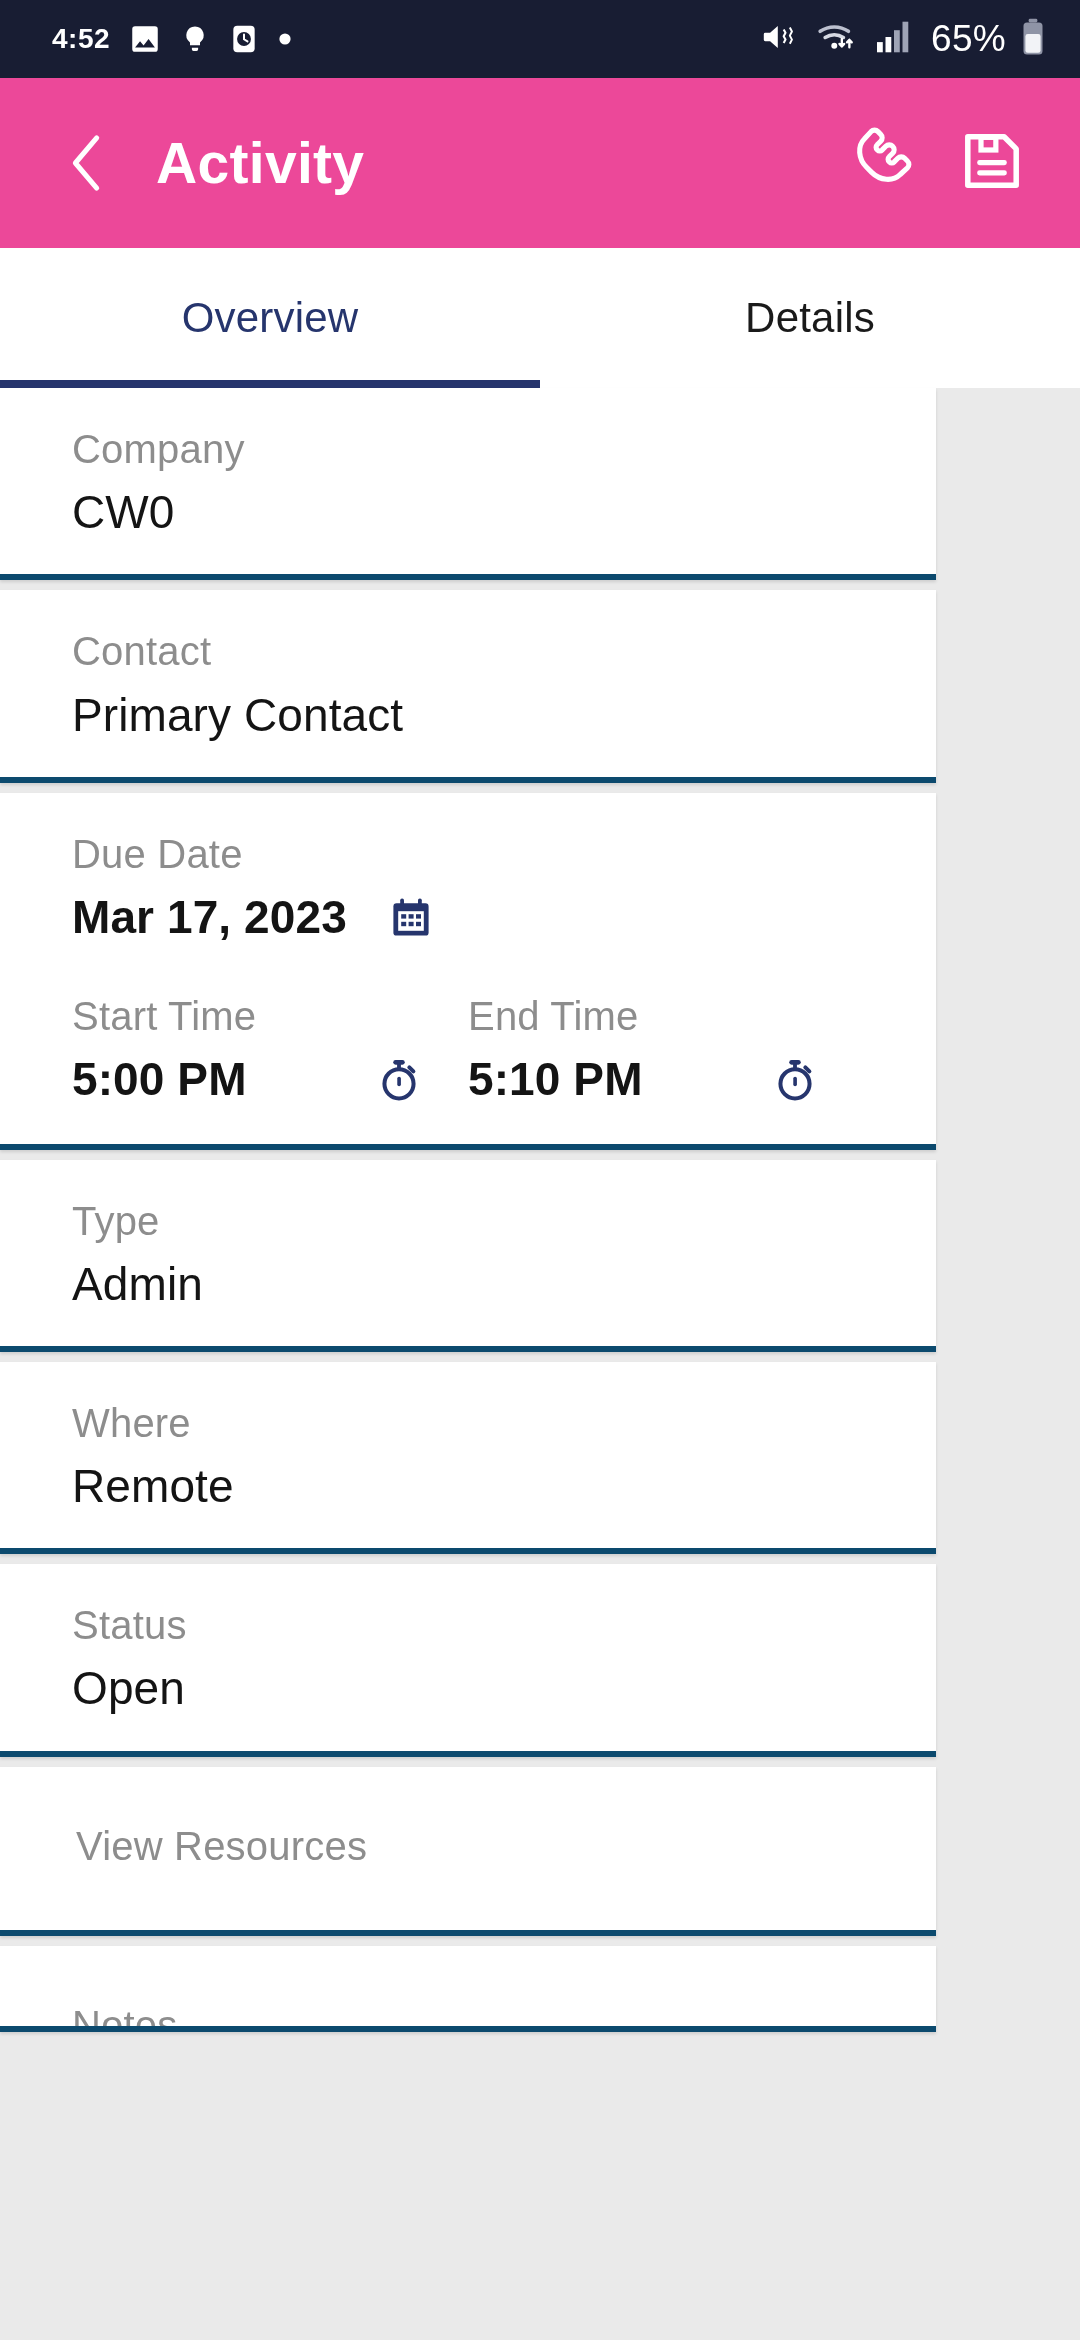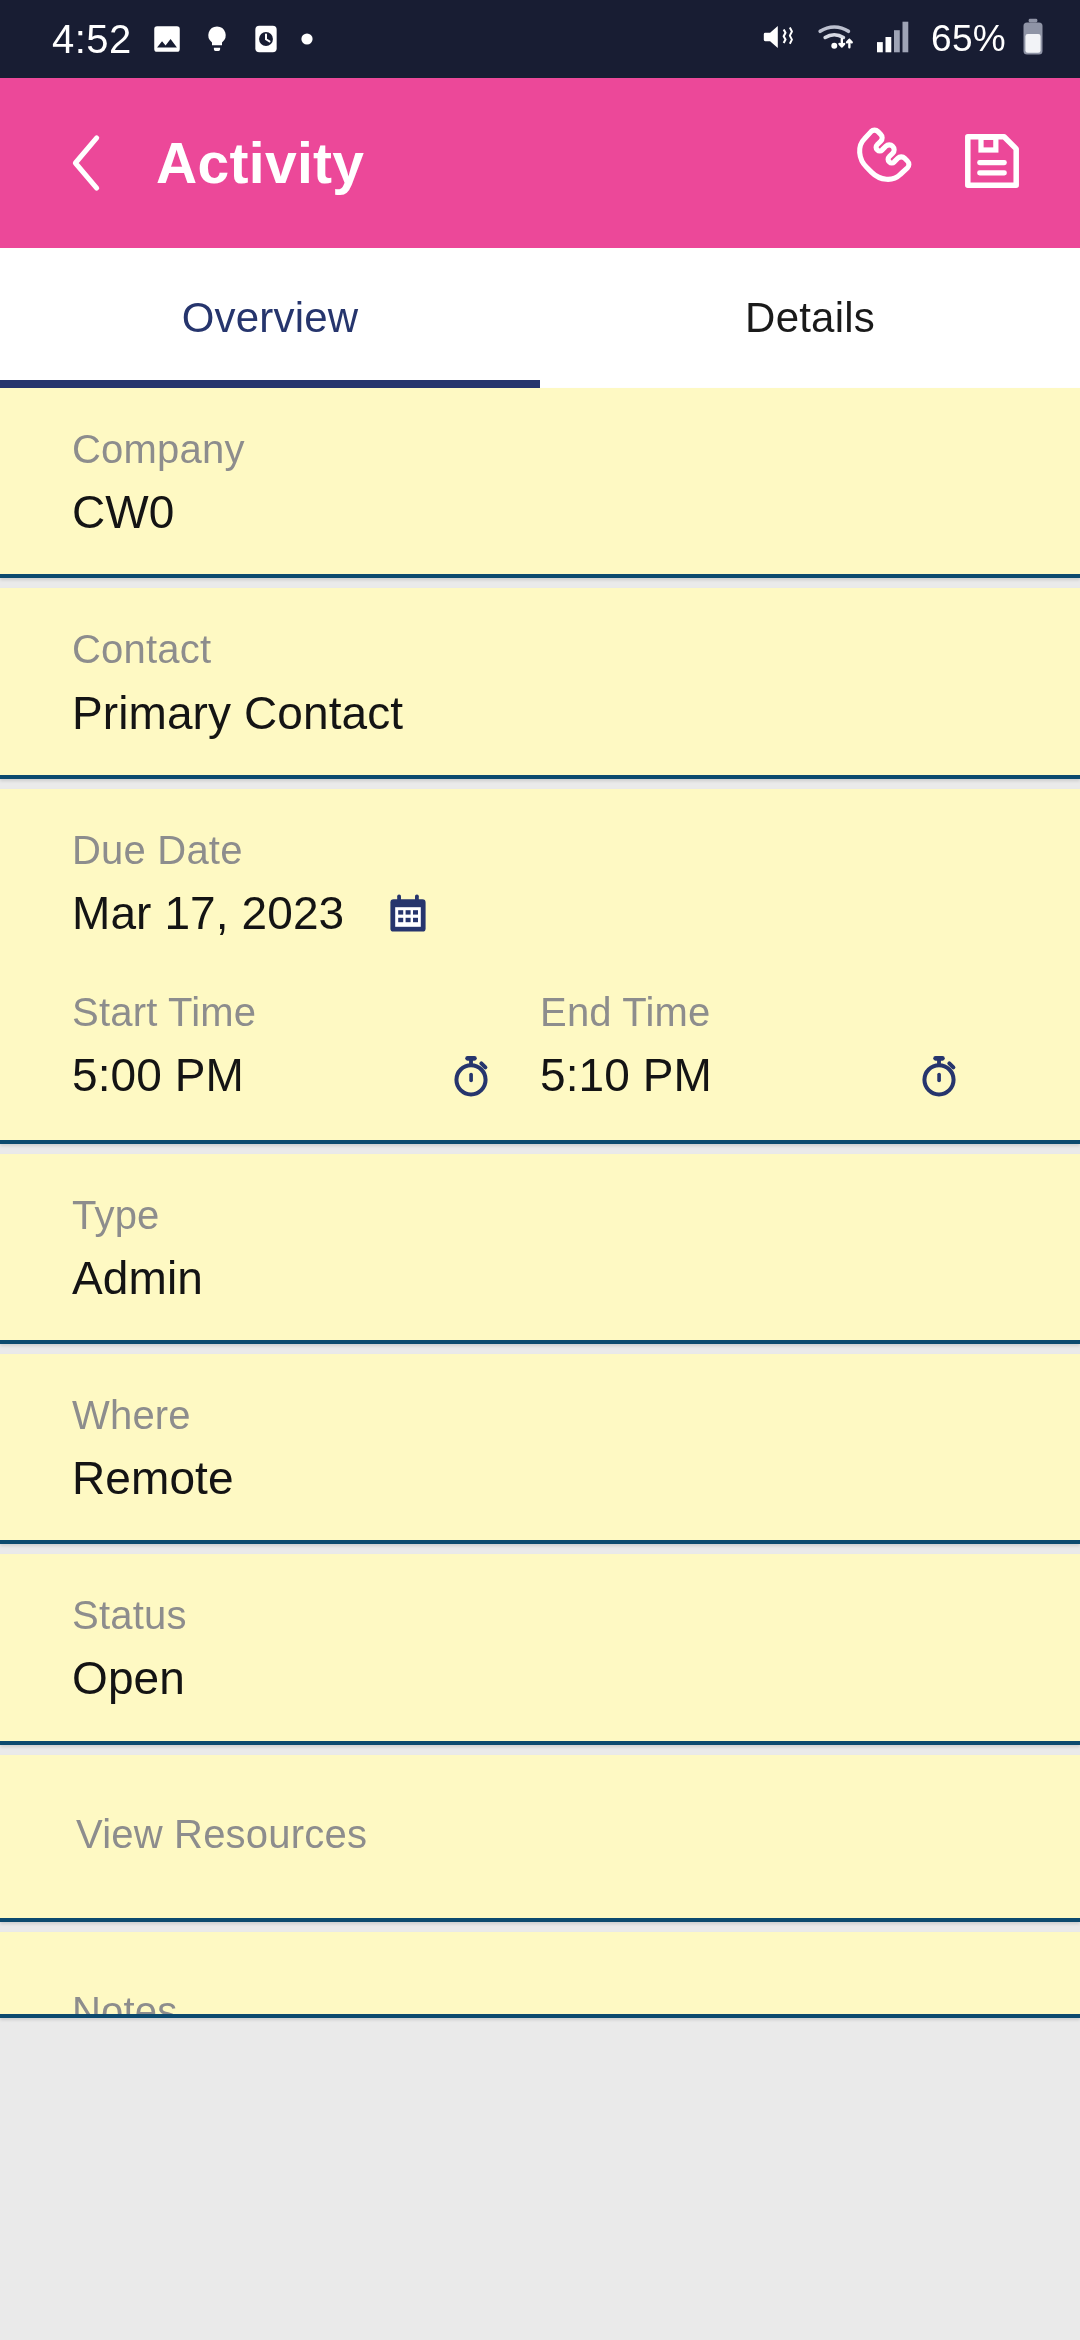--- a/index.html
+++ b/index.html
@@ -12,21 +12,21 @@
 
   
   .status-bar{
     height:78px; width:1080px;
     background:#181d33;
     display:flex; align-items:center;
     padding:0 34px 0 52px;
     color:#ffffff;
   }
   .sb-left{ display:flex; align-items:center; gap:18px; flex:0 0 auto; }
-  .sb-clock{ font-size:40px; font-weight:400; letter-spacing:0.5px; line-height:1; }
+  .sb-clock{ font-size:28px; font-weight:700; letter-spacing:0.5px; line-height:1; }
   .sb-left .sb-ic{ display:flex; align-items:center; }
   .sb-spacer{ flex:1 1 auto; }
   .sb-right{ display:flex; align-items:center; gap:14px; flex:0 0 auto; }
   .sb-batt-text{ font-size:37px; font-weight:400; margin-left:4px; letter-spacing:0.3px; }
 
   
   .app-bar{
     height:170px; width:1080px;
     background:#ec4899;
     display:flex; align-items:center;
@@ -58,42 +58,42 @@
   }
 
   
   .content{
     width:1080px;
     height:2340px;
     background:#eaeaea;
     position:relative;
   }
   .card{
-    background:#fef9c3;
-    width:1080px;
-    border-bottom:4px solid #0c4a6e;
+    background:#ffffff;
+    width:936px;
+    border-bottom:6px solid #0c4a6e;
     box-shadow:0 2px 3px rgba(0,0,0,0.12);
     padding:0 72px;
     position:relative;
   }
   .card + .card{ margin-top:10px; }
 
   .field{ padding:38px 0 34px 0; }
   .field-label{
     color:#8d8d8d; font-size:40px; line-height:1.18;
     letter-spacing:0.2px; white-space:nowrap;
   }
   .field-value{
     color:#141414; font-size:46px; line-height:1.2;
     margin-top:12px; letter-spacing:0.1px; white-space:nowrap;
   }
   .field-value-row{
     display:flex; align-items:center; margin-top:12px;
   }
-  .field-value-row .field-value{ margin-top:0; }
+  .field-value-row .field-value{ margin-top:0;font-weight:bold; }
   .vr-icon{ margin-left:40px; display:flex; align-items:center; }
 
   
   .two-col{ display:flex; }
   .two-col .col{ flex:1 1 50%; }
   .two-col .col .field-value-row{ justify-content:flex-start; }
   .two-col .col .vr-icon{ margin-left:auto; margin-right:46px; }
 
   .card-datetime .field-datepart{ padding:38px 0 0 0; }
   .card-datetime .field-timepart{ padding:48px 0 36px 0; }

